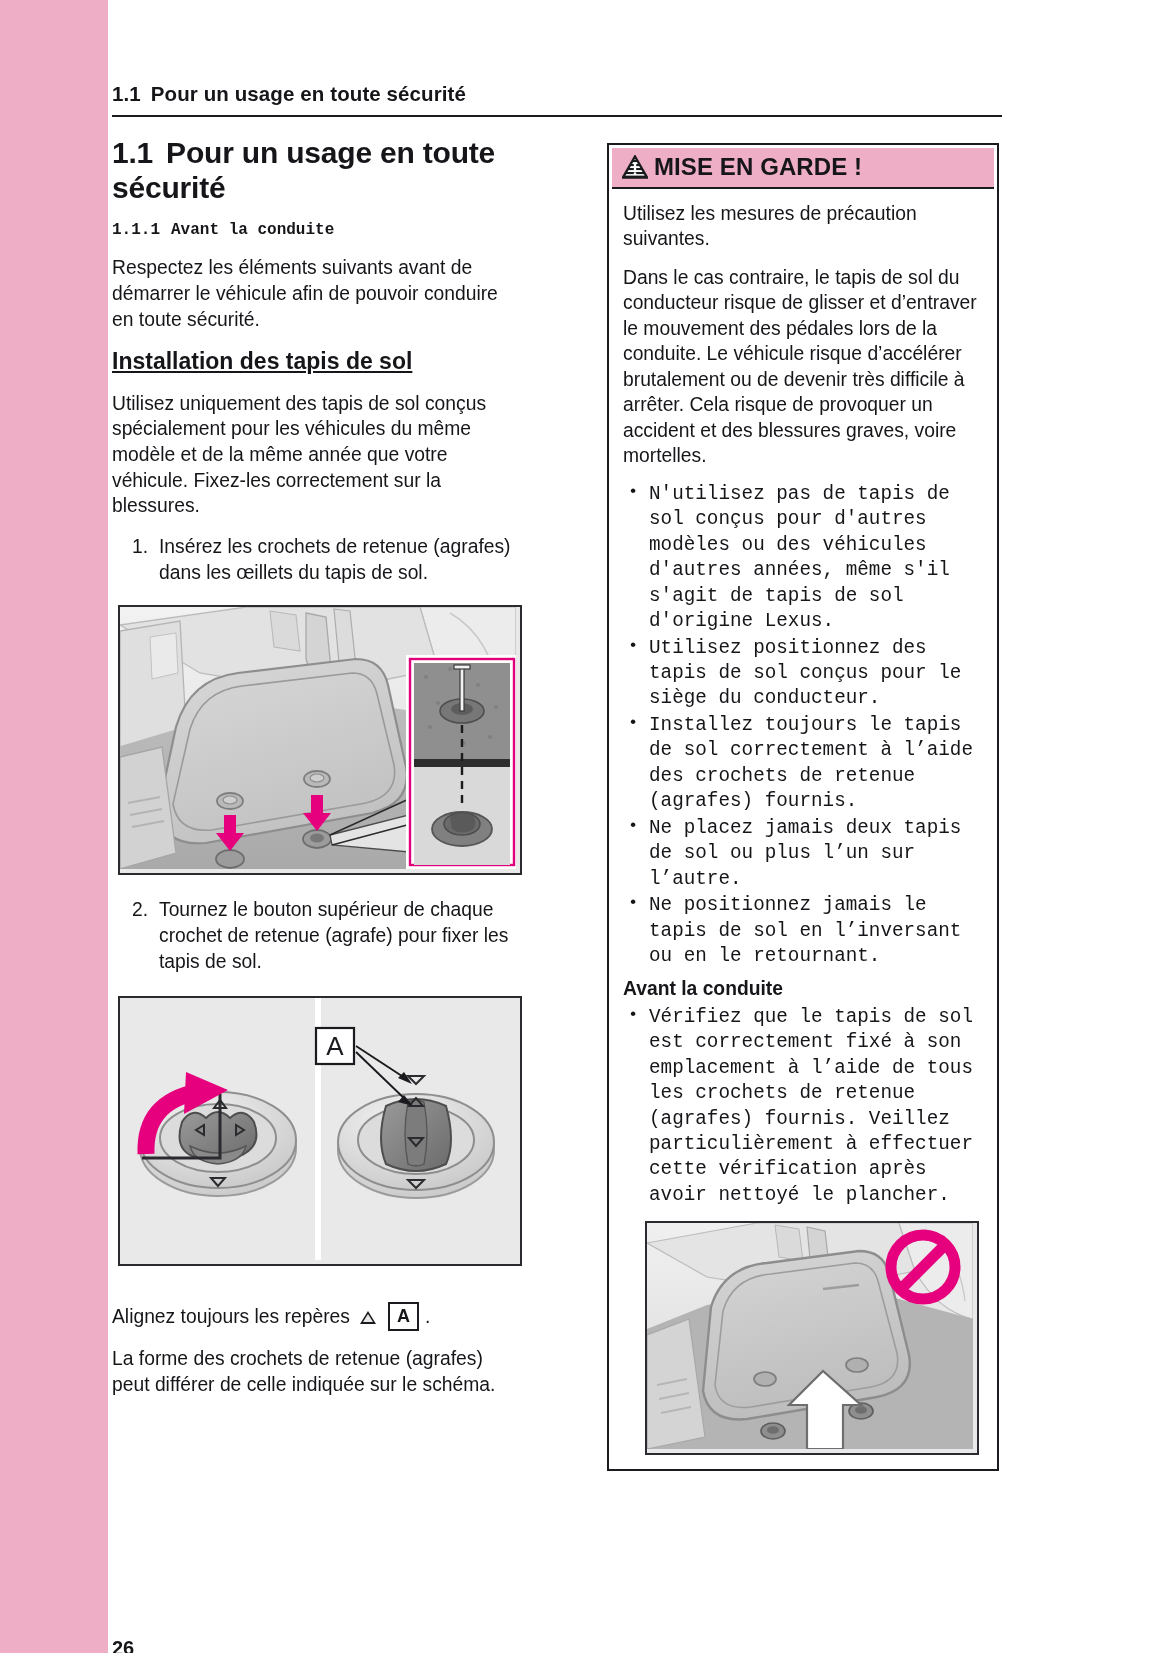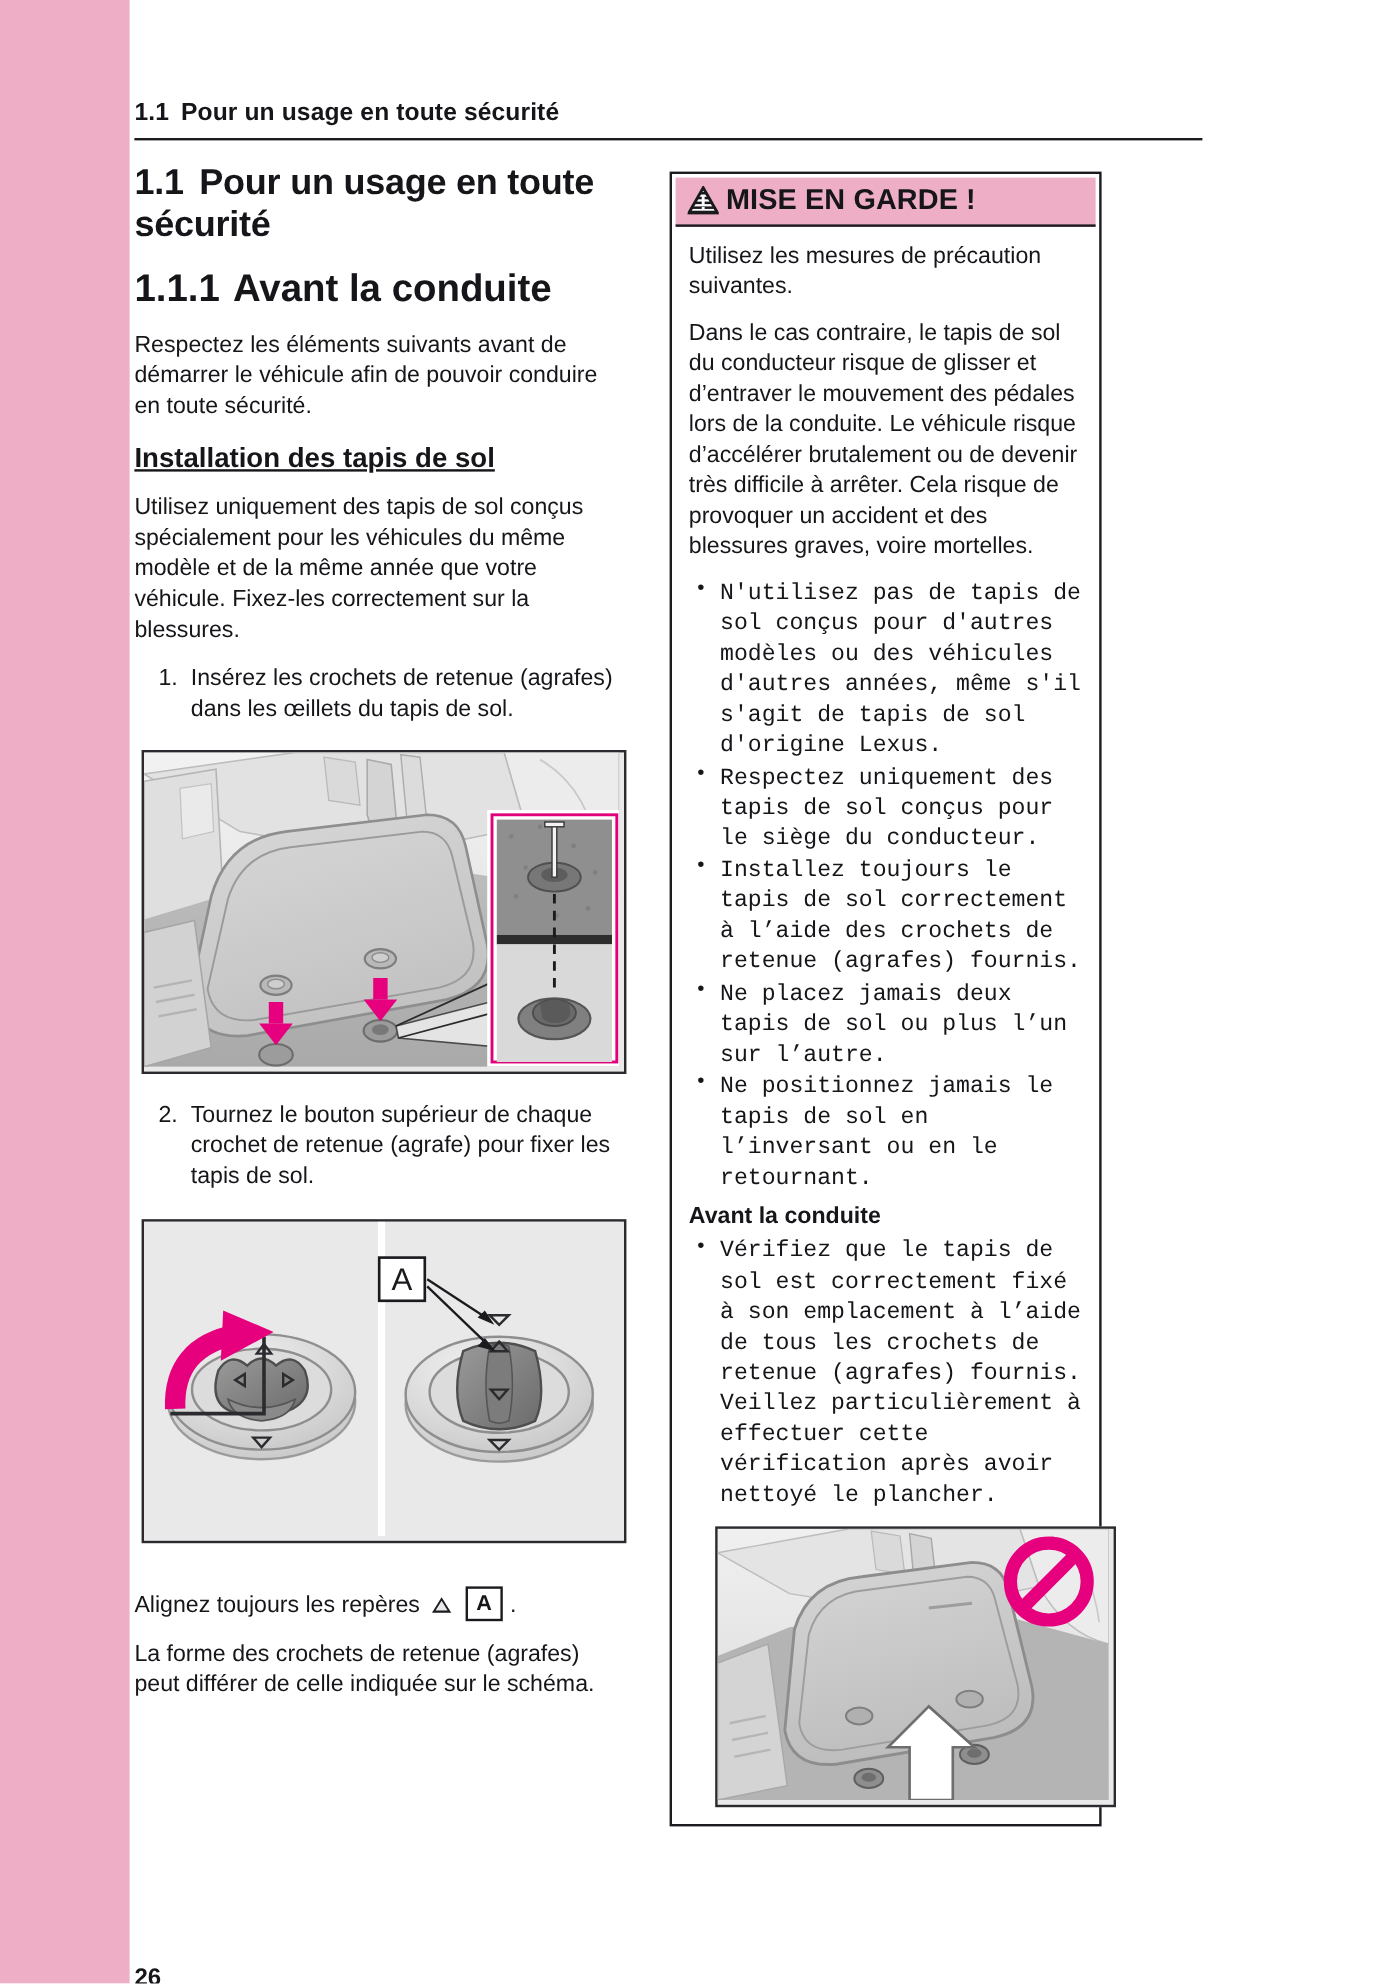--- a/index.html
+++ b/index.html
@@ -53,39 +53,40 @@
     width: 890px;
   }
   .col-left {
     position: absolute;
     left: 0;
     top: 0;
     width: 410px;
   }
   .col-right {
     position: absolute;
-    left: 446px;
+    left: 495px;
     top: 8px;
-    width: 360px;
+    width: 392px;
   }
 
   h1.sec-title {
     margin: 0 0 14px 0;
     font-size: 30px;
     line-height: 1.17;
     font-weight: bold;
     letter-spacing: -0.2px;
   }
   h1.sec-title .num { margin-right: 13px; }
 
   h2.sub-title {
     margin: 16px 0 15px 0;
-    font-size: 32px;
+    font-size: 16px;
     line-height: 1.2;
     font-weight: bold;
+    font-family: Liberation Mono, monospace;
   }
   h2.sub-title .num { margin-right: 11px; }
 
   h3.run-in {
     margin: 10px 0 14px 0;
     font-size: 23px;
     font-weight: bold;
     line-height: 1.28;
     text-decoration: underline;
   }
@@ -454,21 +455,21 @@
           </span>
           <span class="warn-title">MISE EN GARDE !</span>
         </div>
 
         <div class="warn-body">
           <p>Utilisez les mesures de précaution suivantes.</p>
           <p>Dans le cas contraire, le tapis de sol du conducteur risque de glisser et d’entraver le mouvement des pédales lors de la conduite. Le véhicule risque d’accélérer brutalement ou de devenir très difficile à arrêter. Cela risque de provoquer un accident et des blessures graves, voire mortelles.</p>
 
           <ul class="warn-list">
             <li>N'utilisez pas de tapis de sol conçus pour d'autres modèles ou des véhicules d'autres années, même s'il s'agit de tapis de sol d'origine Lexus.</li>
-            <li>Respectez uniquement des tapis de sol conçus pour le siège du conducteur.</li>
+            <li>Utilisez positionnez des tapis de sol conçus pour le siège du conducteur.</li>
             <li>Installez toujours le tapis de sol correctement à l’aide des crochets de retenue (agrafes) fournis.</li>
             <li>Ne placez jamais deux tapis de sol ou plus l’un sur l’autre.</li>
             <li>Ne positionnez jamais le tapis de sol en l’inversant ou en le retournant.</li>
           </ul>
 
           <h4>Avant la conduite</h4>
           <ul class="warn-list">
             <li>Vérifiez que le tapis de sol est correctement fixé à son emplacement à l’aide de tous les crochets de retenue (agrafes) fournis. Veillez particulièrement à effectuer cette vérification après avoir nettoyé le plancher.</li>
           </ul>
 

